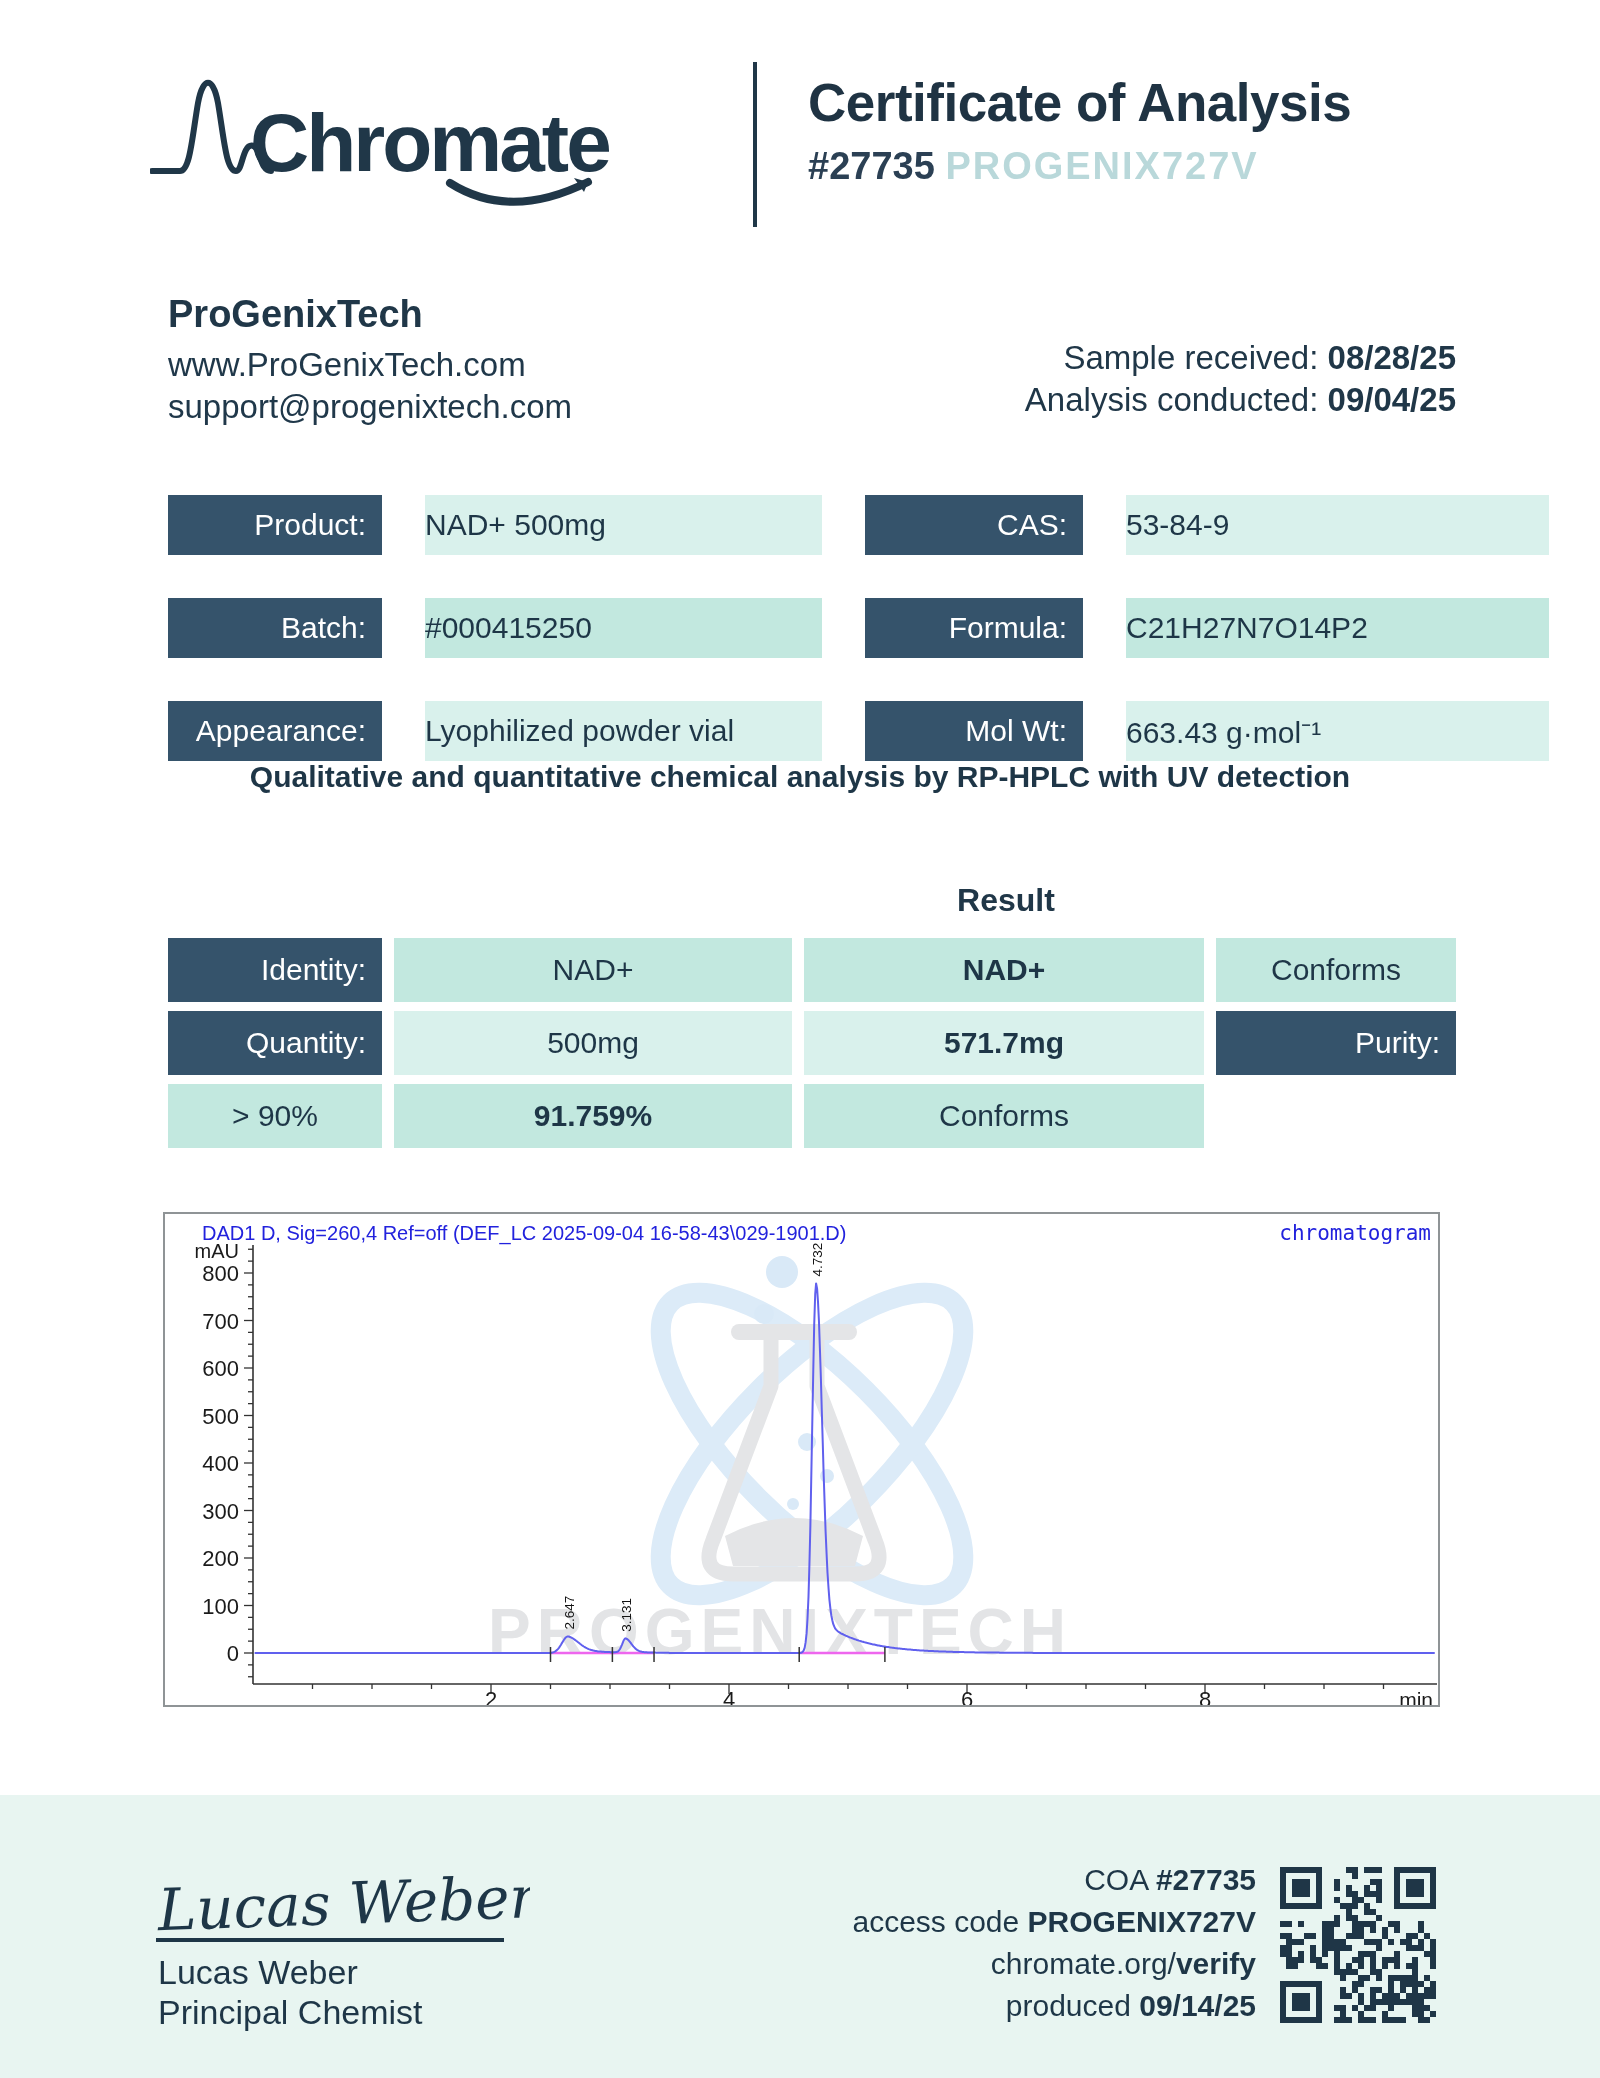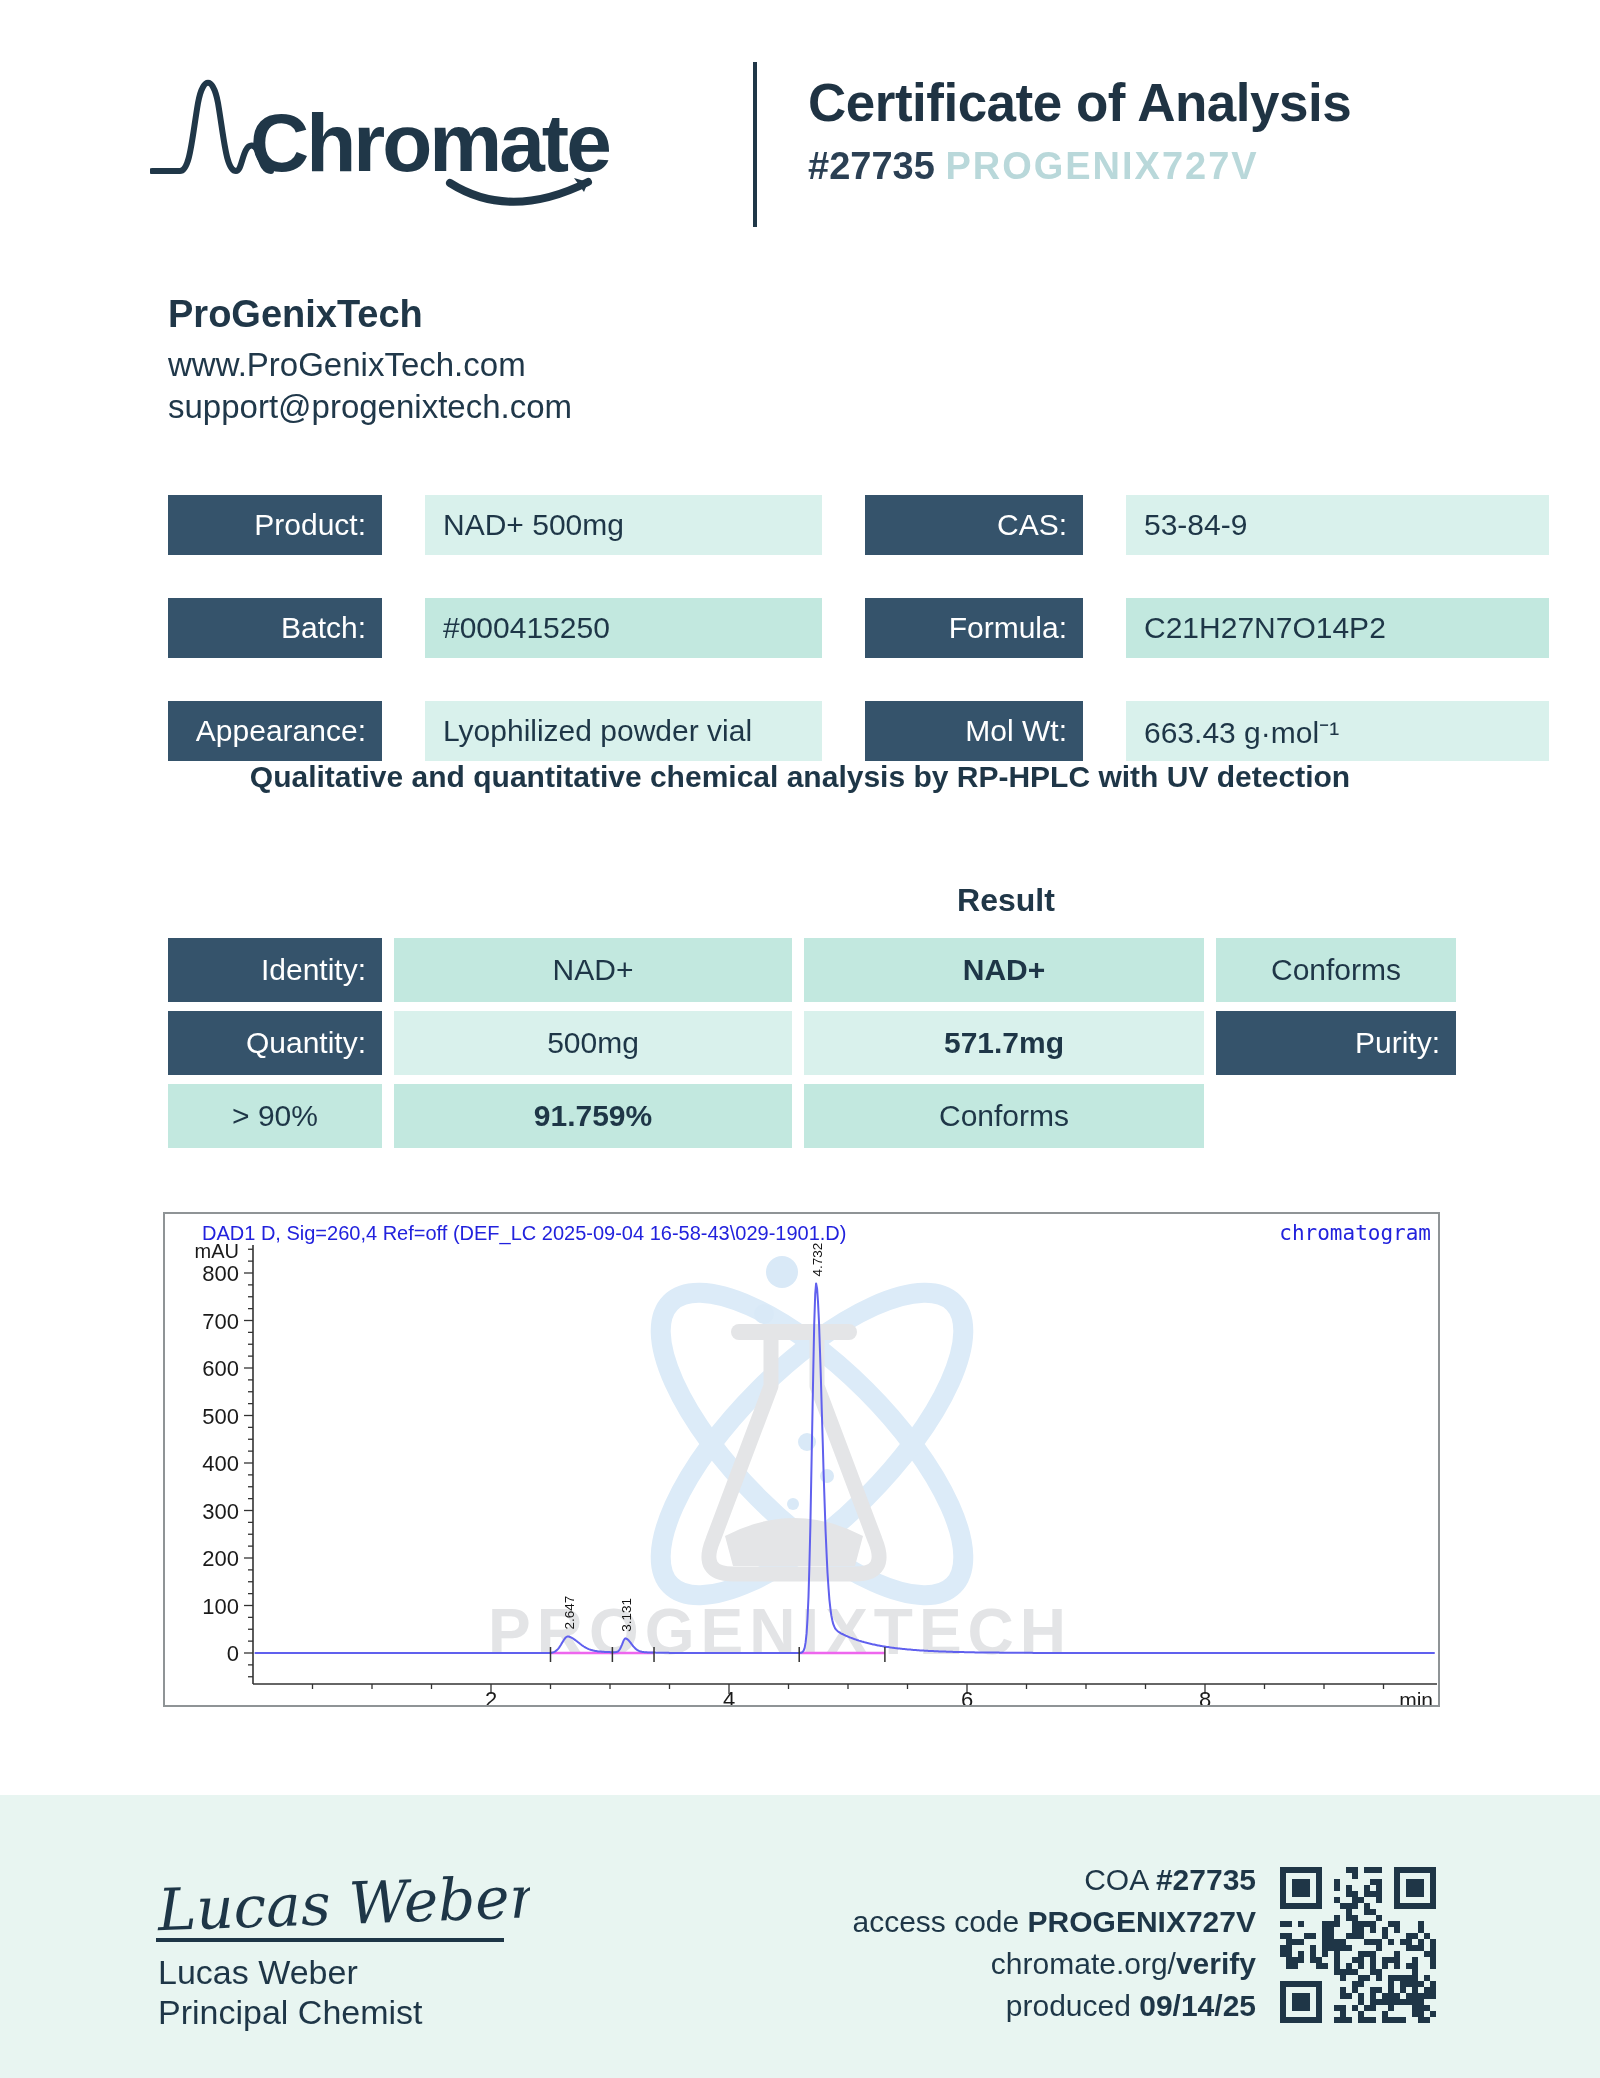--- a/index.html
+++ b/index.html
@@ -21,21 +21,21 @@
   .client-line{font-size:33px;line-height:42px;color:#20384a;}
   .client-right{position:absolute;right:144px;top:337px;text-align:right;font-size:33px;line-height:42px;}
   .client-right b{font-weight:700;}
 
   
   .info-grid{position:absolute;left:168px;top:495px;width:1288px;display:grid;
              grid-template-columns:214px 397px 218px 423px;column-gap:12px;row-gap:9px;
              grid-auto-rows:60px;font-size:30px;gap:43px;}
   .cell{display:flex;align-items:center;box-sizing:border-box;}
   .cell.lbl{background:#35536b;color:#fff;justify-content:flex-end;padding-right:16px;}
-  .cell.val{background:#d9f1ec;padding-left:18px;color:#1e3647;}
+  .cell.val{background:#d9f1ec;color:#1e3647;}
   .cell.val.dark{background:#c2e8df;}
 
   
   .method-line{position:absolute;left:0;top:760px;width:1600px;text-align:center;
                font-size:30px;font-weight:700;color:#1e3647;}
 
   
   .res-head-spec{position:absolute;left:394px;top:882px;width:398px;text-align:center;
                  font-size:32px;font-weight:700;}
   .res-head-result{position:absolute;left:806px;top:882px;width:400px;text-align:center;
@@ -80,20 +80,24 @@
     <div class="hdr-sub">
       <span class="coa-no">#27735</span>
       <span class="code">PROGENIX727V</span>
     </div>
   </div>
 
   <div class="client-left">
     <div class="client-name">ProGenixTech</div>
     <div class="client-line">www.ProGenixTech.com</div>
     <div class="client-line">support@progenixtech.com</div>
+  </div>
+  <div class="client-right">
+    <div><span>Sample received: </span><b>08/28/25</b></div>
+    <div><span>Analysis conducted: </span><b>09/04/25</b></div>
   </div>
 
   <div class="info-grid">
     <div class="cell lbl">Product:</div>
     <div class="cell val">NAD+ 500mg</div>
     <div class="cell lbl">CAS:</div>
     <div class="cell val">53-84-9</div>
 
     <div class="cell lbl">Batch:</div>
     <div class="cell val dark">#000415250</div>

